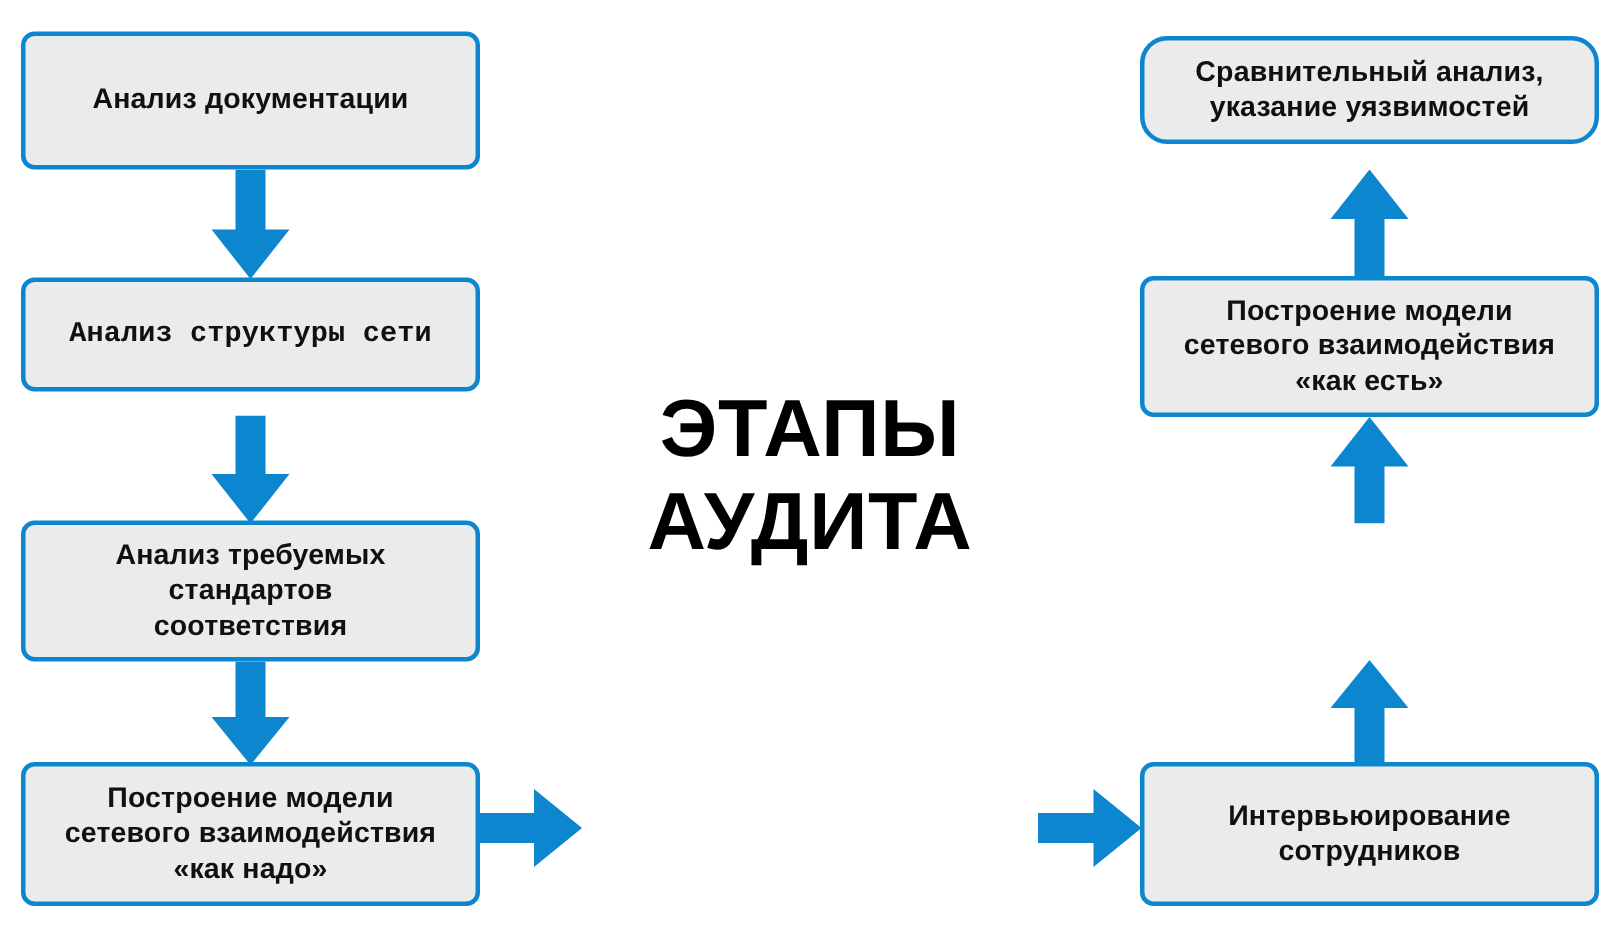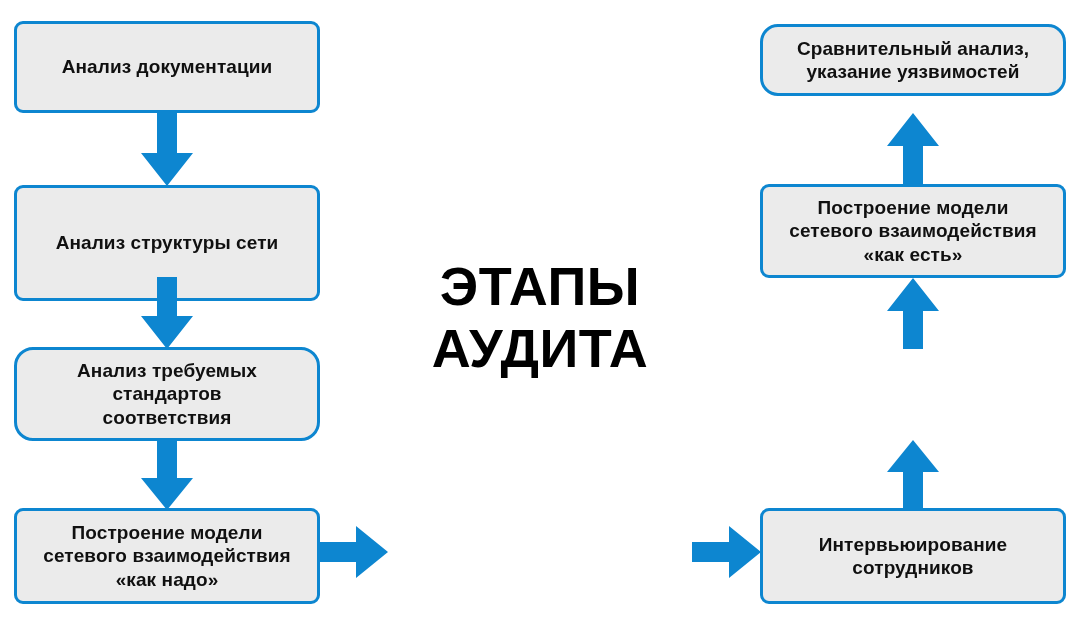--- a/index.html
+++ b/index.html
@@ -63,31 +63,31 @@
   <div class="node" style="left:14px; top:21px; width:306px; height:92px;">
     <span class="node-label">Анализ документации</span>
   </div>
 
   <div class="arrow" style="left:141px; top:113px; width:52px; height:73px;">
     <svg width="52" height="73" viewBox="0 0 52 73" aria-hidden="true">
       <polygon points="16,0 36,0 36,40 52,40 26,73 0,40 16,40" fill="#0d86d0"></polygon>
     </svg>
   </div>
 
-  <div class="node" style="left:14px; top:185px; width:306px; height:116px;">
+  <div class="node" style="left:14px; top:185px; width:306px; height:76px;font-family:Liberation Mono, monospace;">
     <span class="node-label">Анализ структуры сети</span>
   </div>
 
   <div class="arrow" style="left:141px; top:277px; width:52px; height:72px;">
     <svg width="52" height="72" viewBox="0 0 52 72" aria-hidden="true">
       <polygon points="16,0 36,0 36,39 52,39 26,72 0,39 16,39" fill="#0d86d0"></polygon>
     </svg>
   </div>
 
-  <div class="node" style="left:14px; top:347px; width:306px; height:94px;border-radius:19px;">
+  <div class="node" style="left:14px; top:347px; width:306px; height:94px;">
     <span class="node-label">Анализ требуемых
 стандартов
 соответствия</span>
   </div>
 
   <div class="arrow" style="left:141px; top:441px; width:52px; height:69px;">
     <svg width="52" height="69" viewBox="0 0 52 69" aria-hidden="true">
       <polygon points="16,0 36,0 36,37 52,37 26,69 0,37 16,37" fill="#0d86d0"></polygon>
     </svg>
   </div>

